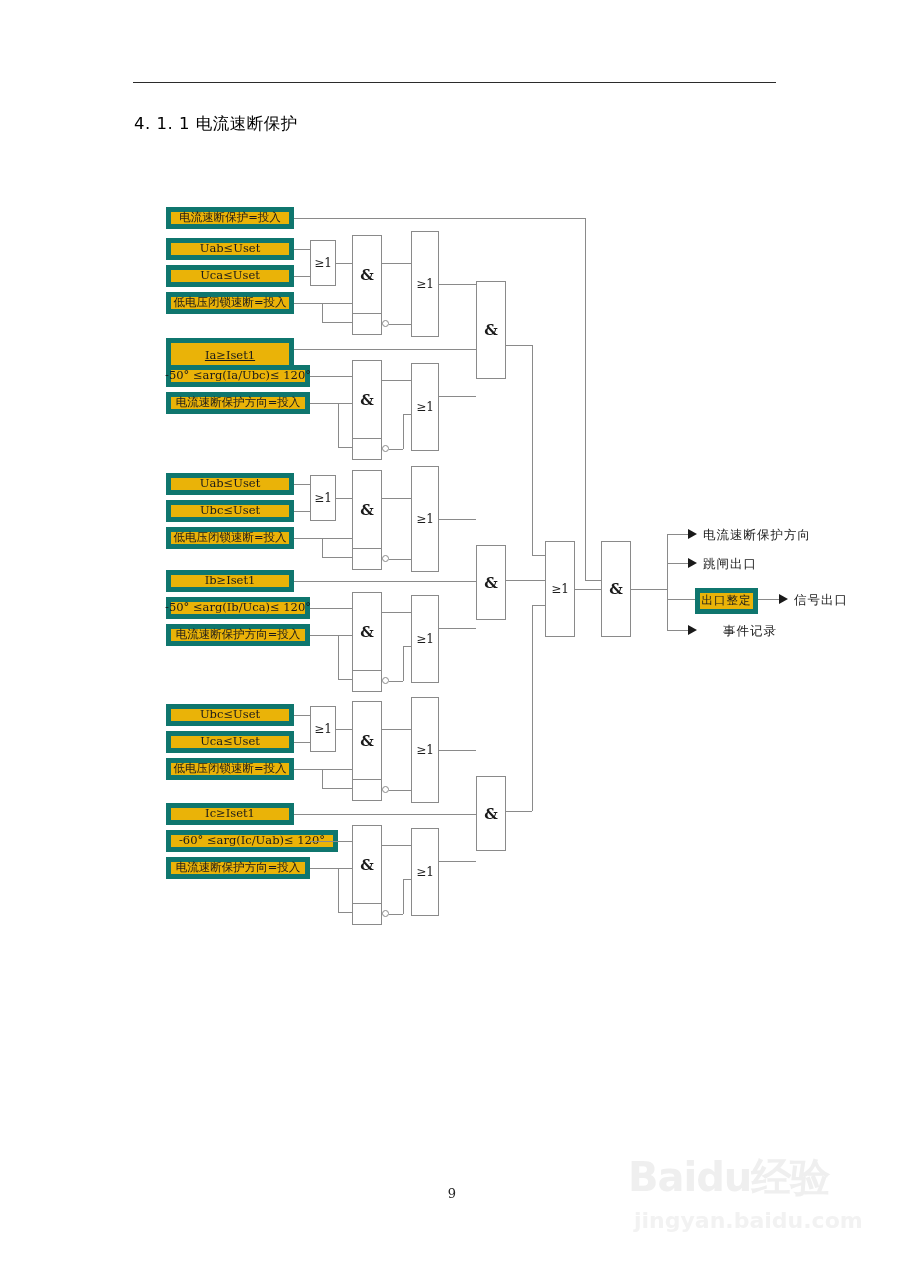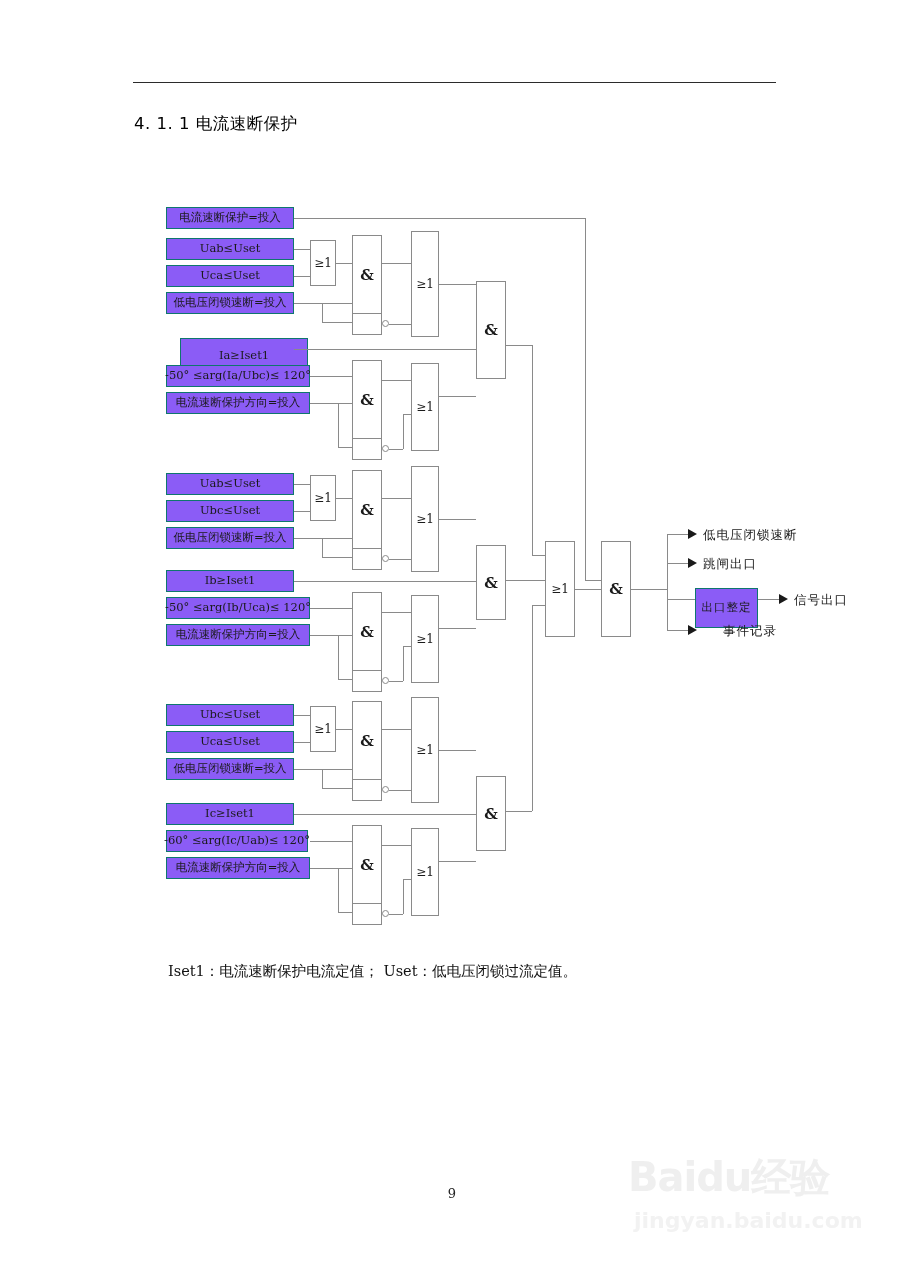--- a/index.html
+++ b/index.html
@@ -41,22 +41,22 @@
   #diagram {
     position: absolute;
     left: 0;
     top: 0;
     width: 904px;
     height: 1280px;
   }
   .cond-box {
     position: absolute;
     box-sizing: border-box;
-    border: 1px solid #0f766e;
-    background: #8b5cf6;
+    border: 5px solid #0f766e;
+    background: #eab308;
     display: flex;
     align-items: center;
     justify-content: center;
     font-size: 11.5px;
     line-height: 1;
     white-space: nowrap;
     color: #1a1a1a;
   }
   .cond-box.cn {
     font-family: "DejaVu Sans", "Liberation Sans", sans-serif;
@@ -203,21 +203,21 @@
     <div class="wire-h" style="left:322px; top:303px; width:30px;"></div>
     <div class="wire-h" style="left:322px; top:322px; width:30px;"></div>
     <div class="notgate" style="left:352px; top:313px; width:30px; height:22px;"></div>
     <div class="bubble" style="left:382px; top:320px;"></div>
     <div class="wire-h" style="left:389px; top:324px; width:22px;"></div>
 
     <div class="wire-h" style="left:382px; top:263px; width:29px;"></div>
     <div class="gate" style="left:411px; top:231px; width:28px; height:106px;">≥1</div>
     <div class="wire-h" style="left:439px; top:284px; width:37px;"></div>
 
-    <div class="cond-box" style="left:180px; top:338px; width:128px; height:35px;">Ia≥Iset1</div>
+    <div class="cond-box" style="left:166px; top:338px; width:128px; height:35px;text-decoration:underline;">Ia≥Iset1</div>
     <div class="cond-box" style="left:166px; top:365px; width:144px; height:22px;">-50° ≤arg(Ia/Ubc)≤ 120°</div>
     <div class="cond-box cn" style="left:166px; top:392px; width:144px; height:22px;">电流速断保护方向=投入</div>
 
     <div class="wire-h" style="left:294px; top:349px; width:182px;"></div>
     <div class="wire-h" style="left:310px; top:376px; width:42px;"></div>
     <div class="gate amp" style="left:352px; top:360px; width:30px; height:80px;">&amp;</div>
 
     <div class="wire-h" style="left:310px; top:403px; width:28px;"></div>
     <div class="wire-v" style="left:338px; top:403px; height:44px;"></div>
     <div class="wire-h" style="left:338px; top:403px; width:14px;"></div>
@@ -302,21 +302,21 @@
     <div class="wire-h" style="left:322px; top:788px; width:30px;"></div>
     <div class="notgate" style="left:352px; top:779px; width:30px; height:22px;"></div>
     <div class="bubble" style="left:382px; top:786px;"></div>
     <div class="wire-h" style="left:389px; top:790px; width:22px;"></div>
 
     <div class="wire-h" style="left:382px; top:729px; width:29px;"></div>
     <div class="gate" style="left:411px; top:697px; width:28px; height:106px;">≥1</div>
     <div class="wire-h" style="left:439px; top:750px; width:37px;"></div>
 
     <div class="cond-box" style="left:166px; top:803px; width:128px; height:22px;">Ic≥Iset1</div>
-    <div class="cond-box" style="left:166px; top:830px; width:142px; height:22px;">-60° ≤arg(Ic/Uab)≤ 120°</div>
+    <div class="cond-box" style="left:166px; top:830px; width:172px; height:22px;">-60° ≤arg(Ic/Uab)≤ 120°</div>
     <div class="cond-box cn" style="left:166px; top:857px; width:144px; height:22px;">电流速断保护方向=投入</div>
 
     <div class="wire-h" style="left:294px; top:814px; width:182px;"></div>
     <div class="wire-h" style="left:310px; top:841px; width:42px;"></div>
     <div class="gate amp" style="left:352px; top:825px; width:30px; height:80px;">&amp;</div>
 
     <div class="wire-h" style="left:310px; top:868px; width:28px;"></div>
     <div class="wire-v" style="left:338px; top:868px; height:44px;"></div>
     <div class="wire-h" style="left:338px; top:868px; width:14px;"></div>
     <div class="wire-h" style="left:338px; top:912px; width:14px;"></div>
@@ -338,39 +338,38 @@
     <div class="gate" style="left:545px; top:541px; width:30px; height:96px;">≥1</div>
     <div class="wire-h" style="left:575px; top:589px; width:26px;"></div>
 
     <div class="gate amp" style="left:601px; top:541px; width:30px; height:96px;">&amp;</div>
     <div class="wire-h" style="left:631px; top:589px; width:36px;"></div>
 
     <div class="wire-v" style="left:667px; top:534px; height:96px;"></div>
 
     <div class="wire-h" style="left:667px; top:534px; width:21px;"></div>
     <div class="arrow" style="left:688px; top:529px;"></div>
-    <div class="out-label" style="left:703px; top:527px;">低电压闭锁速断</div>
+    <div class="out-label" style="left:703px; top:527px;">电流速断保护方向</div>
 
     <div class="wire-h" style="left:667px; top:563px; width:21px;"></div>
     <div class="arrow" style="left:688px; top:558px;"></div>
     <div class="out-label" style="left:703px; top:556px;">跳闸出口</div>
 
     <div class="wire-h" style="left:667px; top:599px; width:28px;"></div>
-    <div class="cond-box cn" style="left:695px; top:588px; width:63px; height:40px; letter-spacing:1px;">出口整定</div>
+    <div class="cond-box cn" style="left:695px; top:588px; width:63px; height:26px; letter-spacing:1px;">出口整定</div>
     <div class="wire-h" style="left:758px; top:599px; width:21px;"></div>
     <div class="arrow" style="left:779px; top:594px;"></div>
     <div class="out-label" style="left:794px; top:592px;">信号出口</div>
 
     <div class="wire-h" style="left:667px; top:630px; width:21px;"></div>
     <div class="arrow" style="left:688px; top:625px;"></div>
     <div class="out-label" style="left:723px; top:623px;">事件记录</div>
 
   </div>
 
-  <div id="caption">Iset1：电流速断保护电流定值；  Uset：低电压闭锁过流定值。</div>
 
   <div id="page-number">9</div>
 
   <div id="watermark">
     <div id="wm-main">Baidu经验</div>
     <div id="wm-sub">jingyan.baidu.com</div>
   </div>
 
 </div>
 

